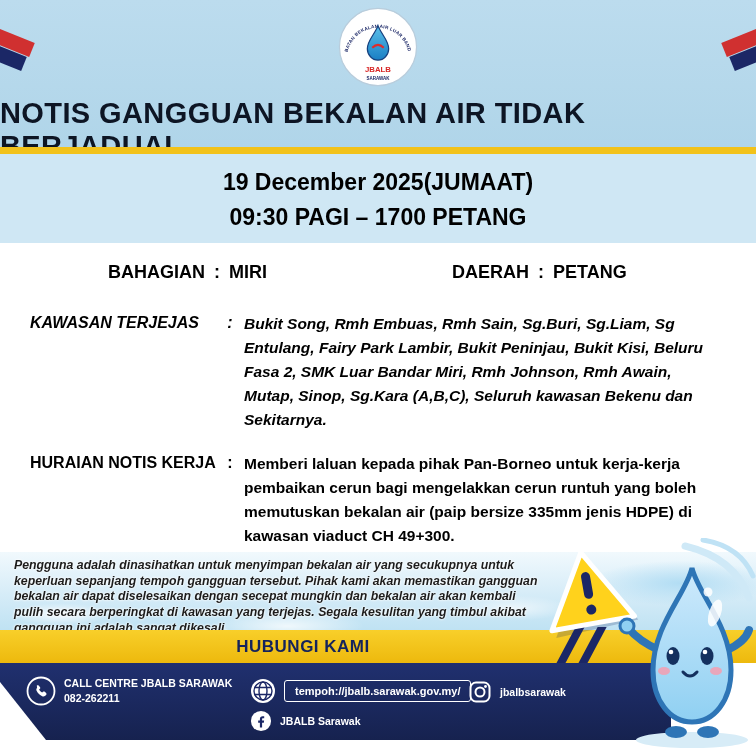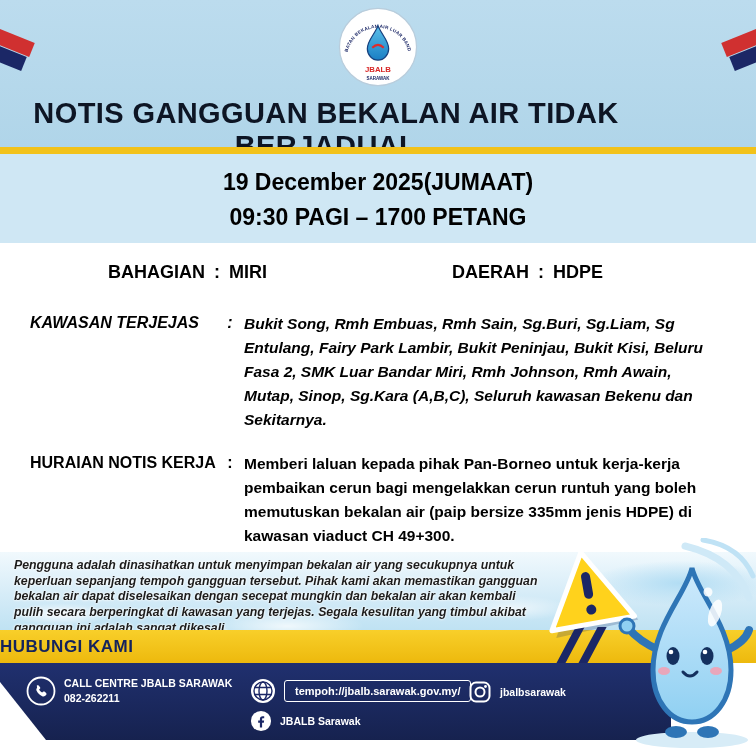--- a/index.html
+++ b/index.html
@@ -10,21 +10,21 @@
   .band-top { position:absolute; top:0; left:0; width:756px; height:147px;
     background:linear-gradient(180deg,#bcdcee 0%,#b0d5e9 100%); }
   .ribbon { position:absolute; width:56px; height:15px; }
   .ribbon-red-l  { top:32px; left:-22px;  background:#d03030; transform:rotate(22deg); }
   .ribbon-navy-l { top:46px; left:-30px;  background:#1b2766; transform:rotate(22deg); }
   .ribbon-red-r  { top:32px; right:-22px; background:#d03030; transform:rotate(-22deg); }
   .ribbon-navy-r { top:46px; right:-30px; background:#1b2766; transform:rotate(-22deg); }
 
   .logo { position:absolute; top:6px; left:50%; transform:translateX(-50%); width:82px; height:82px; }
 
-  .main-title { position:absolute; top:97px; left:0; width:652px; text-align:center;
+  .main-title { position:absolute; top:97px; left:0; width:652px; 
     font-size:29px; font-weight:bold; color:#0d1524; letter-spacing:.4px; }
 
   .stripe-yellow { position:absolute; top:147px; left:0; width:756px; height:7px; background:#f2c21a; }
 
   
   .band-date { position:absolute; top:154px; left:0; width:756px; height:90px;
     background:#cfe7f4; text-align:center; color:#000; }
   .band-date .d1 { padding-top:15px; font-size:23px; font-weight:bold; }
   .band-date .d2 { padding-top:8px;  font-size:23px; font-weight:bold; }
 
@@ -51,21 +51,21 @@
       radial-gradient(80px 18px at 68% 72%,  rgba(255,255,255,.6),  transparent 70%),
       radial-gradient(120px 30px at 90% 40%, rgba(173,219,243,.9),  transparent 75%),
       linear-gradient(180deg,#f1f9fd 0%,#d8edf8 50%,#bfe2f3 100%); }
   .disclaimer { position:absolute; top:6px; left:14px; width:532px;
     font-size:12.3px; font-style:italic; font-weight:bold; color:#1c1c1c;
     line-height:1.28; text-shadow:0 0 3px #ffffff, 0 0 2px #ffffff; }
 
   
   .bar-yellow { position:absolute; top:630px; left:0; width:756px; height:33px;
     background:linear-gradient(180deg,#f8cf2a,#edb90d); }
-  .bar-yellow .bar-text { display:block; width:100%; padding-right:150px; 
+  .bar-yellow .bar-text { display:block; width:100%; padding-right:150px; text-align:center;
     line-height:33px; font-size:17px; font-weight:bold; color:#14235c; letter-spacing:.5px; }
   .bar-stripe { position:absolute; top:-3px; height:40px; width:9px; background:#1b2766; transform:skewX(-28deg); }
   .bs1 { right:182px; } .bs2 { right:160px; }
 
   
   .footer { position:absolute; top:663px; left:0; width:671px; height:77px;
     background:linear-gradient(180deg,#20306f,#16224f); color:#ffffff; }
   .wedge { position:absolute; left:0; bottom:0; width:0; height:0;
     border-bottom:58px solid #ffffff; border-right:46px solid transparent; }
   .fgroup { position:absolute; display:flex; align-items:center; gap:8px; }
@@ -121,21 +121,21 @@
     <div class="d1">19 December 2025(JUMAAT)</div>
     <div class="d2">09:30 PAGI – 1700 PETANG</div>
   </div>
 
   <div class="band-white"></div>
 
   <div class="loc loc-bahagian">
     <span>BAHAGIAN</span><span class="sep">:</span><span>MIRI</span>
   </div>
   <div class="loc loc-daerah">
-    <span>DAERAH</span><span class="sep">:</span><span>HDPE</span>
+    <span>DAERAH</span><span class="sep">:</span><span>PETANG</span>
   </div>
 
   <div class="info-block info-kawasan">
     <div class="lbl">KAWASAN TERJEJAS</div>
     <div class="col">:</div>
     <div class="val">Bukit Song, Rmh Embuas, Rmh Sain, Sg.Buri, Sg.Liam, Sg Entulang, Fairy Park Lambir, Bukit Peninjau, Bukit Kisi, Beluru Fasa 2, SMK Luar Bandar Miri, Rmh Johnson, Rmh Awain, Mutap, Sinop, Sg.Kara (A,B,C), Seluruh kawasan Bekenu dan Sekitarnya.</div>
   </div>
 
   <div class="info-block info-huraian">
     <div class="lbl">HURAIAN NOTIS KERJA</div>

